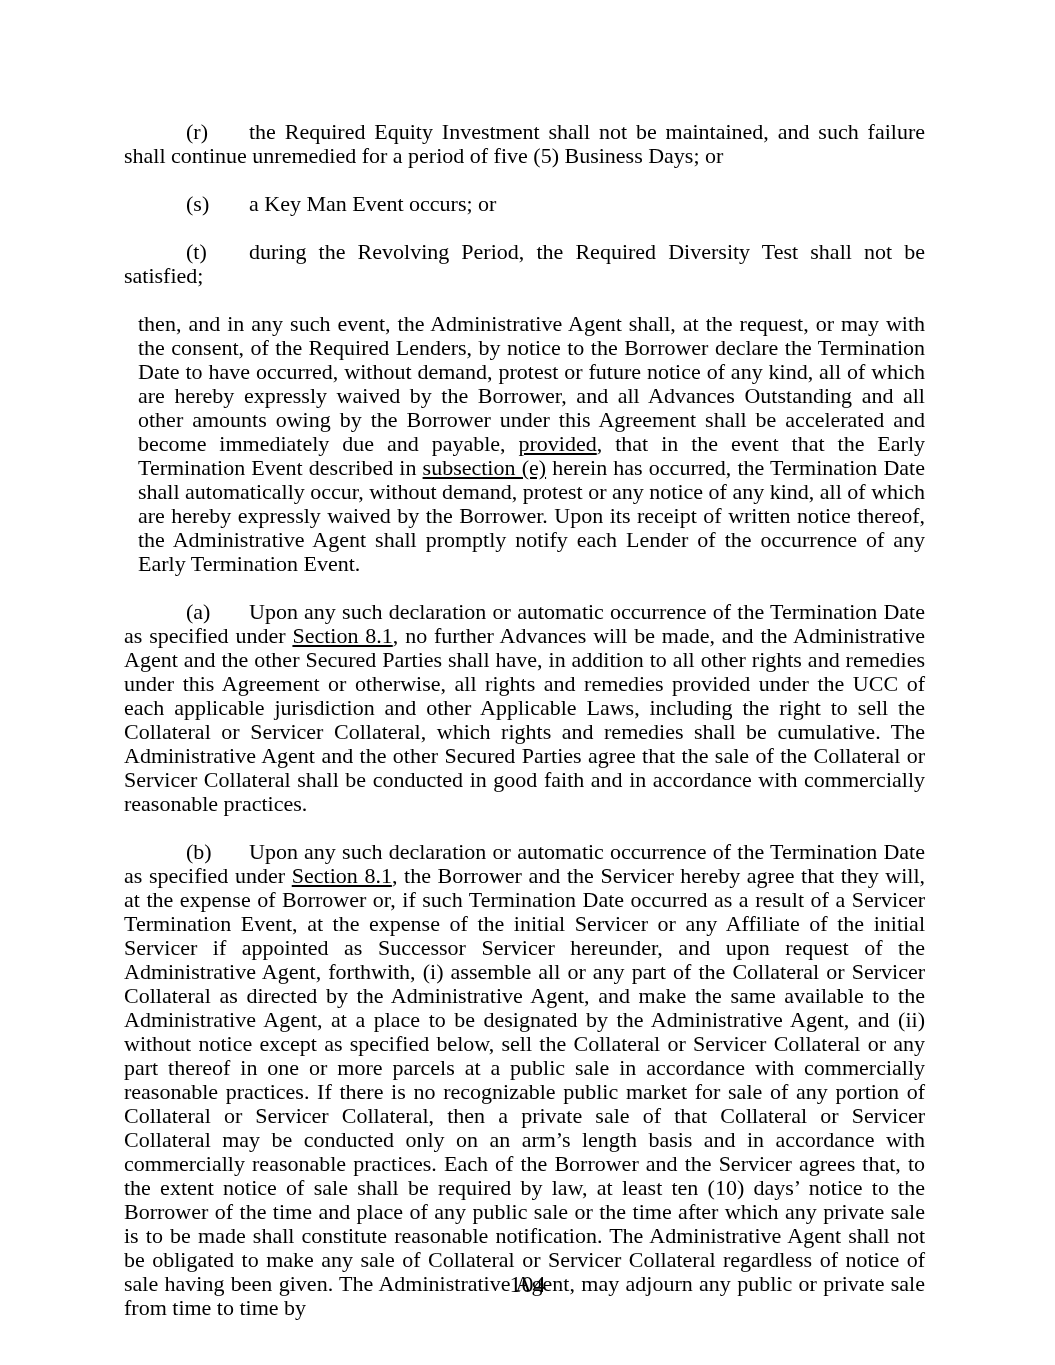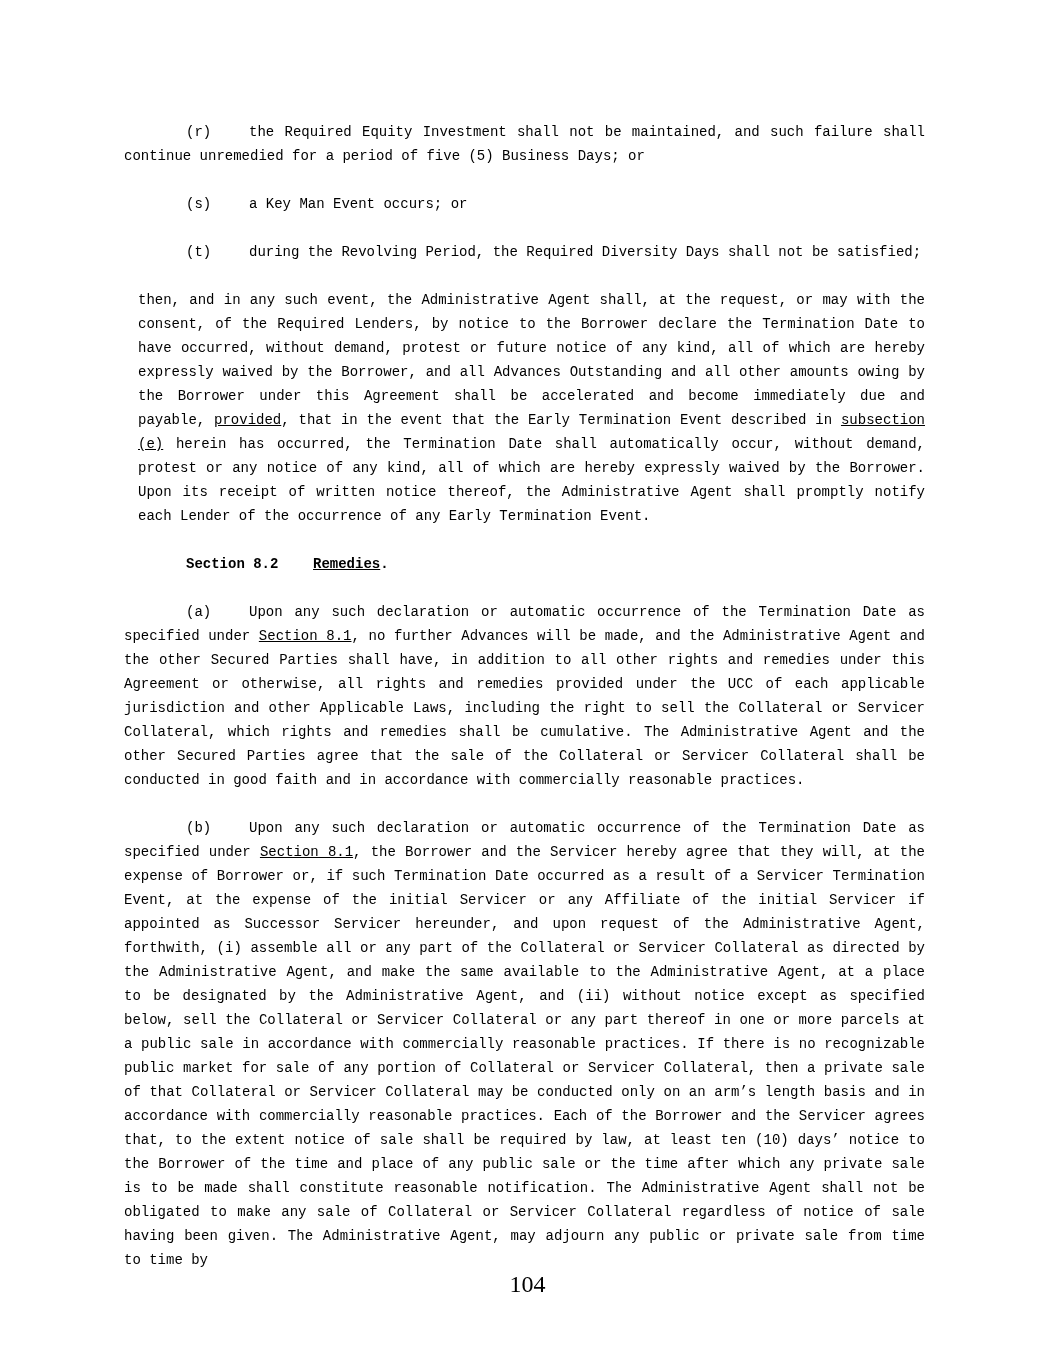--- a/index.html
+++ b/index.html
@@ -14,23 +14,22 @@
     background: #ffffff;
     color: #000000;
     font-family: "Liberation Serif", serif;
     overflow: hidden;
   }
   .doc {
     position: absolute;
     left: 124px;
     top: 120px;
     width: 801px;
-    font-size: 14px;
+    font-size: 22px;
     line-height: 24px;
-    font-family: Liberation Mono, monospace;
   }
   p.para {
     margin: 0 0 24px 0;
     text-align: justify;
     text-indent: 62px;
   }
   p.para.body {
     text-indent: 0;
     margin-left: 14px;
   }
@@ -59,20 +58,19 @@
     line-height: 24px;
   }
 </style>
 </head>
 <body>
 
 <div class="page">
   <div class="doc">
       <p class="para clause"><span class="label">(r)</span><span>the Required Equity Investment shall not be maintained, and such failure shall continue unremedied for a period of five (5) Business Days; or</span></p>
       <p class="para clause"><span class="label">(s)</span><span>a Key Man Event occurs; or</span></p>
-      <p class="para clause"><span class="label">(t)</span><span>during the Revolving Period, the Required Diversity Days shall not be satisfied;</span></p>
+      <p class="para clause"><span class="label">(t)</span><span>during the Revolving Period, the Required Diversity Test shall not be satisfied;</span></p>
       <p class="para body"><span>then, and in any such event, the Administrative Agent shall, at the request, or may with the consent, of the Required Lenders, by notice to the Borrower declare the Termination Date to have occurred, without demand, protest or future notice of any kind, all of which are hereby expressly waived by the Borrower, and all Advances Outstanding and all other amounts owing by the Borrower under this Agreement shall be accelerated and become immediately due and payable, </span><span class="u">provided</span><span>, that in the event that the Early Termination Event described in </span><span class="u">subsection (e)</span><span> herein has occurred, the Termination Date shall automatically occur, without demand, protest or any notice of any kind, all of which are hereby expressly waived by the Borrower.  Upon its receipt of written notice thereof, the Administrative Agent shall promptly notify each Lender of the occurrence of any Early Termination Event.</span></p>
-      <p class="para heading"><span class="label">Section 8.2</span><span class="u">Remedies</span><span>.</span></p>
       <p class="para clause"><span class="label">(a)</span><span>Upon any such declaration or automatic occurrence of the Termination Date as specified under </span><span class="u">Section 8.1</span><span>, no further Advances will be made, and the Administrative Agent and the other Secured Parties shall have, in addition to all other rights and remedies under this Agreement or otherwise, all rights and remedies provided under the UCC of each applicable jurisdiction and other Applicable Laws, including the right to sell the Collateral or Servicer Collateral, which rights and remedies shall be cumulative.  The Administrative Agent and the other Secured Parties agree that the sale of the Collateral or Servicer Collateral shall be conducted in good faith and in accordance with commercially reasonable practices.</span></p>
       <p class="para clause"><span class="label">(b)</span><span>Upon any such declaration or automatic occurrence of the Termination Date as specified under </span><span class="u">Section 8.1</span><span>, the Borrower and the Servicer hereby agree that they will, at the expense of Borrower or, if such Termination Date occurred as a result of a Servicer Termination Event, at the expense of the initial Servicer or any Affiliate of the initial Servicer if appointed as Successor Servicer hereunder, and upon request of the Administrative Agent, forthwith, (i) assemble all or any part of the Collateral or Servicer Collateral as directed by the Administrative Agent, and make the same available to the Administrative Agent, at a place to be designated by the Administrative Agent, and (ii) without notice except as specified below, sell the Collateral or Servicer Collateral or any part thereof in one or more parcels at a public sale in accordance with commercially reasonable practices.  If there is no recognizable public market for sale of any portion of Collateral or Servicer Collateral, then a private sale of that Collateral or Servicer Collateral may be conducted only on an arm’s length basis and in accordance with commercially reasonable practices.  Each of the Borrower and the Servicer agrees that, to the extent notice of sale shall be required by law, at least ten (10) days’ notice to the Borrower of the time and place of any public sale or the time after which any private sale is to be made shall constitute reasonable notification.  The Administrative Agent shall not be obligated to make any sale of Collateral or Servicer Collateral regardless of notice of sale having been given.  The Administrative Agent, may adjourn any public or private sale from time to time by</span></p>
     </div>
   <div class="page-number">104</div>
 </div>
 
 </body></html>

